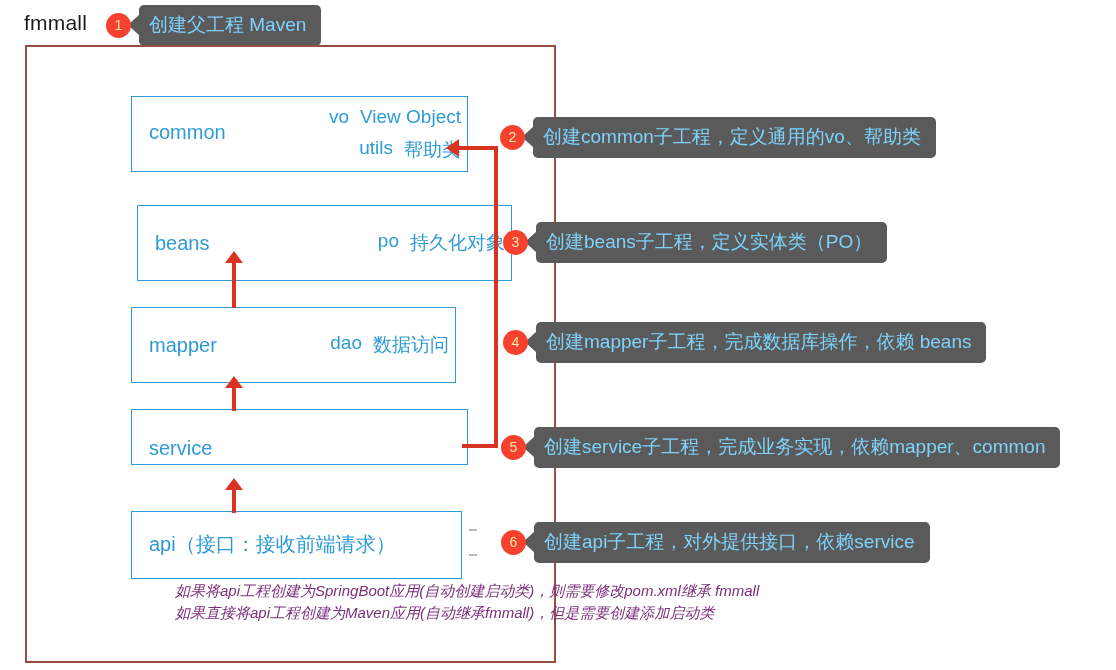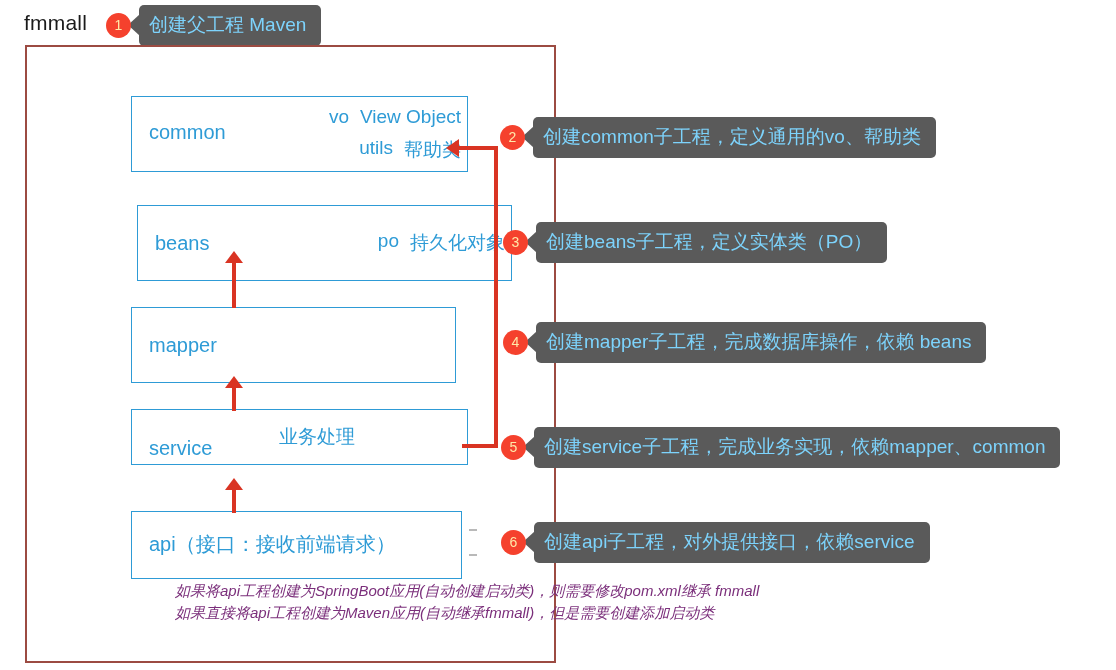--- a/index.html
+++ b/index.html
@@ -247,30 +247,30 @@
     <div class="mod-rows">
       <div class="mod-row">
         <span class="abbr">po</span>
         <span class="desc">持久化对象</span>
       </div>
     </div>
   </div>
 
   <div class="module-box" id="box-mapper">
     <div class="mod-name">mapper</div>
+    <div class="mod-rows">
+      <div class="mod-row">
+        <span class="abbr">dao</span>
+        <span class="desc">数据访问</span>
+      </div>
+    </div>
   </div>
 
   <div class="module-box" id="box-service">
     <div class="mod-name">service</div>
-    <div class="mod-rows" style="right:112px;">
-      <div class="mod-row">
-        <span class="abbr"></span>
-        <span class="desc">业务处理</span>
-      </div>
-    </div>
   </div>
 
   <div class="module-box" id="box-api">
     <div class="api-text">api（接口：接收前端请求）</div>
   </div>
 
   <div class="v-arrow" id="arrow-api-service"></div>
   <div class="v-arrow" id="arrow-service-mapper"></div>
   <div class="v-arrow" id="arrow-mapper-beans"></div>
 

